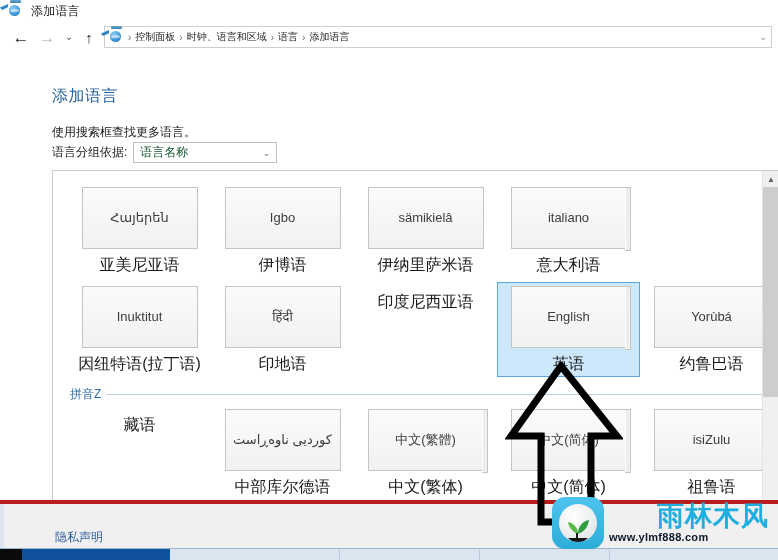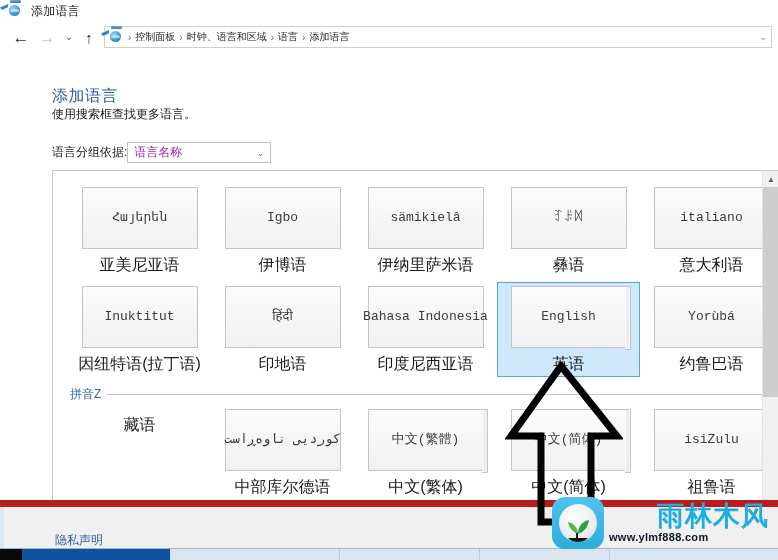--- a/index.html
+++ b/index.html
@@ -114,37 +114,37 @@
     width: 778px; height: 448px;
     background: #ffffff;
     overflow: hidden;
   }
   .page-title {
     position: absolute; left: 52px; top: 34px;
     font-size: 16px; color: #27619b;
     letter-spacing: 0.5px;
   }
   .page-sub {
-    position: absolute; left: 52px; top: 54px;
+    position: absolute; left: 52px; top: 72px;
     font-size: 12px; color: #1a1a1a;
   }
   .groupby-row {
     position: absolute; left: 52px; top: 90px;
     display: flex; align-items: center;
   }
-  .groupby-label { font-size: 12px; color: #1a1a1a; }
+  .groupby-label { font-size: 12px; color: #1a1a1a; margin-right: 6px; }
   .combo {
     width: 144px; height: 21px;
     border: 1px solid #bfbfbf;
     background: #ffffff;
     display: flex; align-items: center;
     padding-left: 6px; padding-right: 4px;
     position: relative;
   }
-  .combo-value { font-size: 12px; color: #a21caf; }
+  .combo-value { font-size: 12px; color: #14532d; }
   .combo-chevron {
     position: absolute; right: 6px; top: 50%;
     transform: translateY(-50%);
     font-size: 9px; color: #6e6e6e;
   }
 
   
   .listbox {
     position: absolute; left: 52px; top: 118px;
     width: 726px; height: 375px;
@@ -173,21 +173,20 @@
     background: #cde8fa;
     border: 1px solid #5ba5d8;
     padding: 3px 4px 1px 4px;
   }
   .tilebox {
     width: 116px; height: 62px;
     border: 1px solid #c4c4c4;
     background: linear-gradient(#fbfbfb, #f1f1f1);
     display: flex; align-items: center; justify-content: center;
     position: relative;
-    font-family: Liberation Mono, monospace;
   }
   .tilebox .native {
     font-size: 13px; color: #3c3c3c;
     text-align: center; line-height: 1.1;
     padding: 0 3px;
     white-space: nowrap;
   }
   .tilebox.stack:after {
     content: "";
     position: absolute; right: -5px; top: -1px;
@@ -232,21 +231,21 @@
     position: absolute; left: 0; top: 16px;
     width: 16px; height: 210px;
     background: #cdcdcd;
   }
 
   
   .footer {
     position: absolute; left: 0; top: 500px;
     width: 778px; height: 48px;
     background: #f0f0f0;
-    border-top: 7px solid #b91c1c;
+    border-top: 4px solid #b91c1c;
   }
   .privacy-link {
     position: absolute; left: 55px; top: 25px;
     font-size: 12px; color: #2f5f9e;
     text-decoration: none;
   }
   .footer-leftbar {
     position: absolute; left: 0; top: 0;
     width: 4px; height: 48px;
     background: #dce6f0;
@@ -386,49 +385,40 @@
               </div>
               <div class="tilelabel">伊博语</div>
             </div>
             <div class="tilecell">
               <div class="tilebox">
                 <span class="native">sämikielâ</span>
               </div>
               <div class="tilelabel">伊纳里萨米语</div>
             </div>
             <div class="tilecell">
-              <div class="tilebox">
-                <span class="native">ꆈꌠꉙ</span>
-              </div>
-              <div class="tilelabel">彝语</div>
-            </div>
-            <div class="tilecell">
               <div class="tilebox stack">
                 <span class="native">italiano</span>
               </div>
               <div class="tilelabel">意大利语</div>
             </div>
           </div>
           <div class="tilerow">
             <div class="tilecell">
               <div class="tilebox">
                 <span class="native">Inuktitut</span>
               </div>
               <div class="tilelabel">因纽特语(拉丁语)</div>
             </div>
             <div class="tilecell">
               <div class="tilebox">
                 <span class="native">हिंदी</span>
               </div>
               <div class="tilelabel">印地语</div>
             </div>
             <div class="tilecell">
-              <div class="tilebox">
-                <span class="native">Bahasa Indonesia</span>
-              </div>
               <div class="tilelabel">印度尼西亚语</div>
             </div>
             <div class="tilecell selected">
               <div class="tilebox stack">
                 <span class="native">English</span>
               </div>
               <div class="tilelabel">英语</div>
             </div>
             <div class="tilecell">
               <div class="tilebox">

